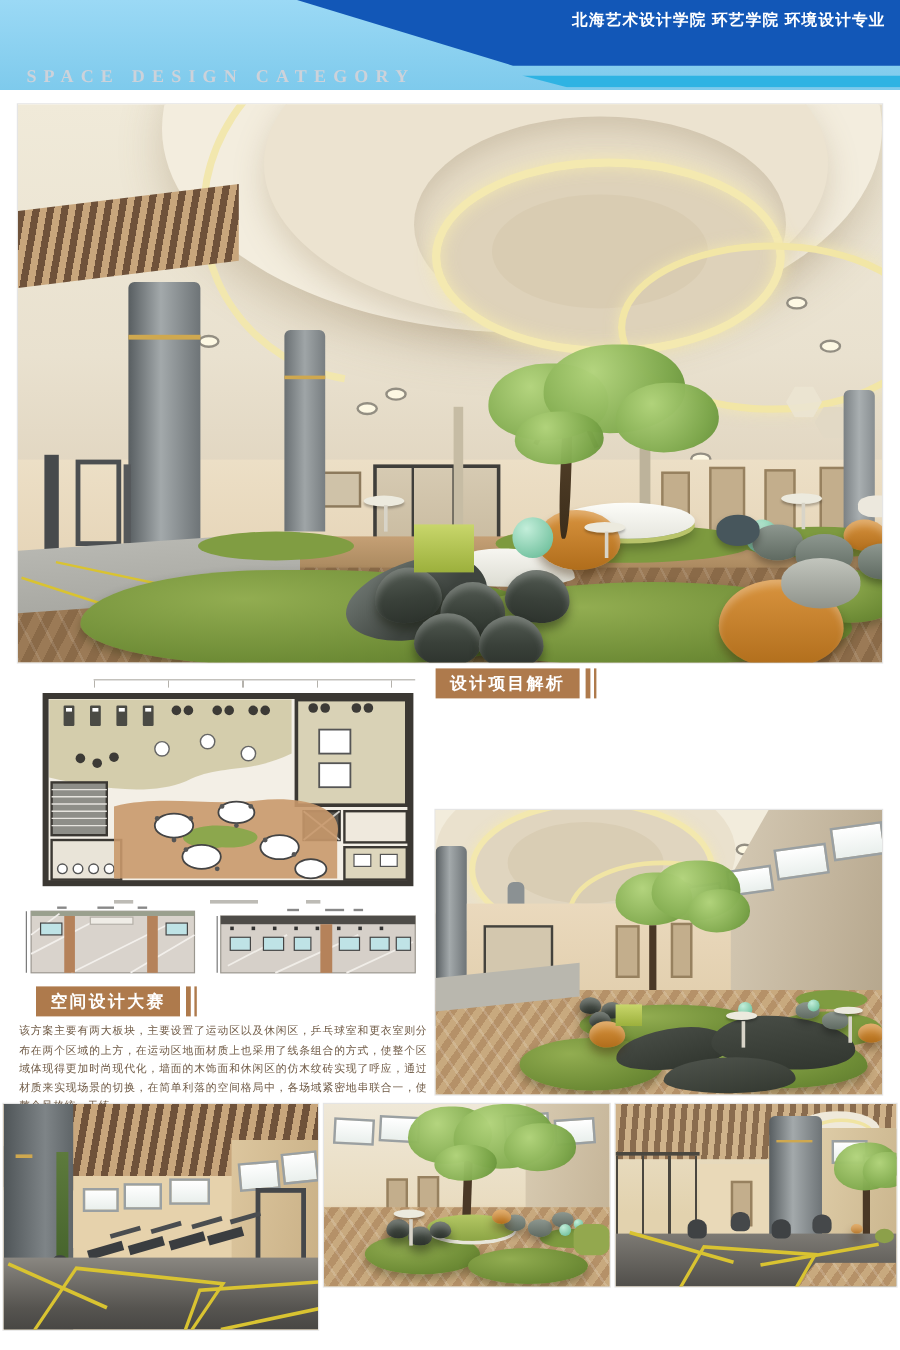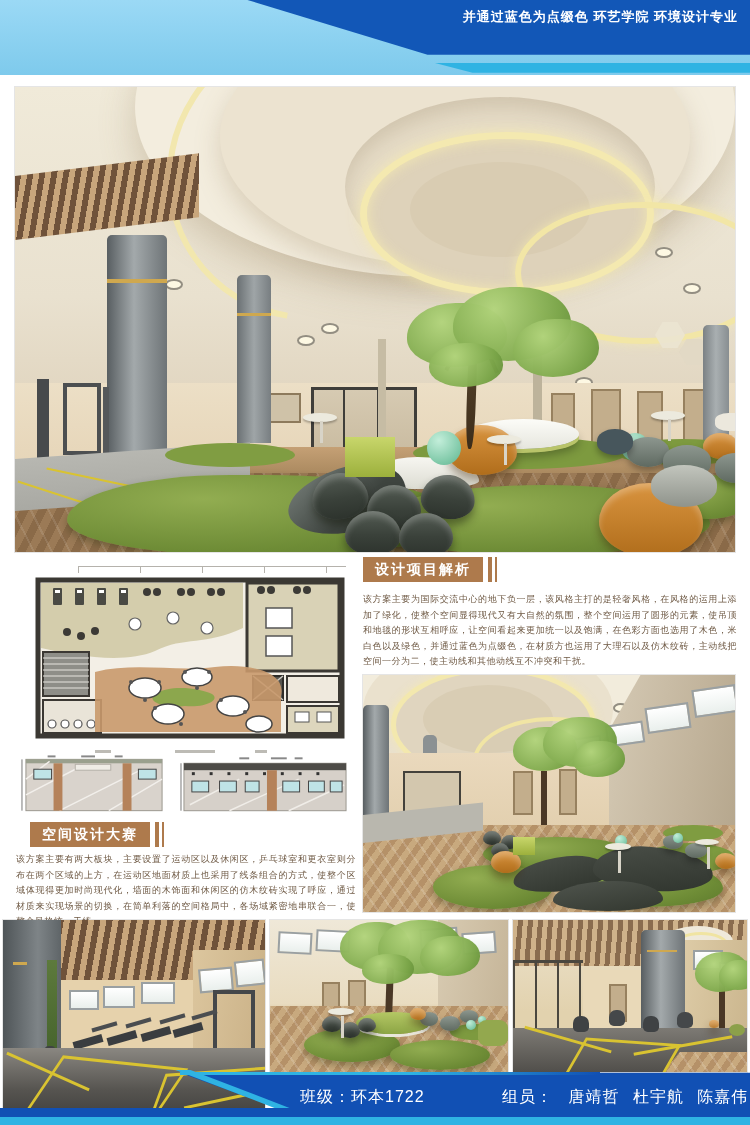--- a/index.html
+++ b/index.html
@@ -74,22 +74,23 @@
   .lbl-dash{position:absolute;height:3px;background:#9a968e;opacity:.65;}
 </style>
 </head>
 <body>
 
 <div class="page">
 
   <header class="hdr">
     <div class="hdr-dark"></div>
     <div class="hdr-cyan"></div>
+    <div class="hdr-sub">SPACE DESIGN CATEGORY</div>
     <div class="hdr-right">
-      <div class="hdr-line2">并通过蓝色为点缀色 环艺学院 环境设计专业</div>
+      <div class="hdr-line2">北海艺术设计学院 环艺学院 环境设计专业</div>
     </div>
   </header>
 
   <div class="ph" style="left:15px;top:87px;width:720px;height:465px;background:linear-gradient(180deg,#efe9dc,#e8e0cf 55%,#ddd2bf 62%);">
     <div class="abs" style="left:0;top:0;width:720px;height:300px;background:linear-gradient(180deg,#f0ead9,#e9e1cf 70%,#e2d7c2);"></div>
     <div class="abs" style="left:120px;top:-150px;width:600px;height:340px;border-radius:50%;background:#f3edde;box-shadow:0 16px 36px rgba(140,115,80,.3);"></div>
     <div class="abs" style="left:205px;top:-80px;width:470px;height:260px;border-radius:50%;background:#ece3d0;box-shadow:0 12px 26px rgba(150,125,85,.28);"></div>
     <div class="abs" style="left:150px;top:-60px;width:290px;height:280px;border-radius:50%;border:6px solid transparent;border-top-color:#f2e7ae;border-left-color:#f2e7ae;transform:rotate(-35deg);"></div>
     <div class="abs" style="left:330px;top:10px;width:310px;height:180px;border-radius:50%;background:#e6dcc7;box-shadow:inset 0 10px 20px rgba(120,100,70,.2);"></div>
     <div class="abs" style="left:345px;top:45px;width:280px;height:150px;border-radius:50%;border:7px solid #f4e9b0;background:#ded2ba;box-shadow:0 0 14px rgba(244,233,176,.9),inset 0 0 14px rgba(244,233,176,.9);"></div>
@@ -300,21 +301,20 @@
     <div class="l1"></div>
     <div class="l2"></div>
   </div>
   <p class="body-txt" style="left:16px;top:852px;width:340px;margin:0;">该方案主要有两大板块，主要设置了运动区以及休闲区，乒乓球室和更衣室则分布在两个区域的上方，在运动区地面材质上也采用了线条组合的方式，使整个区域体现得更加时尚现代化，墙面的木饰面和休闲区的仿木纹砖实现了呼应，通过材质来实现场景的切换，在简单利落的空间格局中，各场域紧密地串联合一，使整个风格统一干练。</p>
 
   <div class="sec-head" style="left:363px;top:557px;">
     <div class="box">设计项目解析</div>
     <div class="l1"></div>
     <div class="l2"></div>
   </div>
-  <p class="body-txt" style="left:363px;top:592px;width:374px;margin:0;">该方案主要为国际交流中心的地下负一层，该风格主打的是轻奢风格，在风格的运用上添加了绿化，使整个空间显得现代又有大自然的氛围，整个空间运用了圆形的元素，使吊顶和地毯的形状互相呼应，让空间看起来更加统一以及饱满，在色彩方面也选用了木色，米白色以及绿色，并通过蓝色为点缀色，在材质方也运用了大理石以及仿木纹砖，主动线把空间一分为二，使主动线和其他动线互不冲突和干扰。</p>
 
   <div class="ph" style="left:363px;top:675px;width:372px;height:237px;background:linear-gradient(180deg,#efe9da,#e7dfcc 60%,#ddd2bd);">
     <div class="abs" style="left:-40px;top:-70px;width:330px;height:190px;border-radius:50%;background:#f2ecdc;box-shadow:0 10px 22px rgba(140,115,80,.3);"></div>
     <div class="abs" style="left:0;top:-35px;width:250px;height:140px;border-radius:50%;background:#eae1cd;"></div>
     <div class="abs" style="left:28px;top:-8px;width:195px;height:105px;border-radius:50%;border:5px solid #f3e8ae;background:#e0d5bf;box-shadow:0 0 10px rgba(244,233,176,.85);"></div>
     <div class="abs" style="left:60px;top:10px;width:130px;height:68px;border-radius:50%;background:#d9cdb4;"></div>
     <div class="abs" style="left:110px;top:42px;width:150px;height:80px;border-radius:50%;border:4px solid #f1e5a4;"></div>
     <span class="spot" style="left:250px;top:28px;width:11px;height:6px;"></span>
     <span class="spot" style="left:285px;top:42px;width:11px;height:6px;"></span>
     <span class="spot" style="left:200px;top:60px;width:10px;height:5px;"></span>
@@ -435,28 +435,14 @@
     <div class="yellow-line" style="left:120px;top:124px;width:100px;height:3px;transform:rotate(-10deg);"></div>
     <div class="yellow-hex" style="left:60px;top:120px;width:90px;height:40px;transform:rotate(4deg) skewX(-26deg);"></div>
     <div class="abs" style="left:60px;top:96px;width:16px;height:16px;background:#3f4244;border-radius:45% 45% 30% 30%;"></div>
     <div class="abs" style="left:96px;top:90px;width:16px;height:16px;background:#45484a;border-radius:45% 45% 30% 30%;"></div>
     <div class="abs" style="left:130px;top:96px;width:16px;height:16px;background:#3f4244;border-radius:45% 45% 30% 30%;"></div>
     <div class="abs" style="left:164px;top:92px;width:16px;height:16px;background:#45484a;border-radius:45% 45% 30% 30%;"></div>
     <div class="abs" style="left:216px;top:104px;width:16px;height:12px;border-radius:50%;background:#8ca04a;"></div>
     <div class="po" style="left:196px;top:100px;width:10px;height:8px;"></div>
   </div>
 
-  <footer class="abs" style="left:0;top:1070px;width:750px;height:55px;">
-    <div class="ftr-dark"></div>
-    <div class="ftr-topline"></div>
-    <div class="ftr-diag"></div>
-    <div class="ftr-strip"></div>
-    <div class="ftr-txt" style="left:300px;">班级：环本1722</div>
-    <div class="ftr-txt" style="left:502px;">
-      <span>组员：</span>
-      <span style="margin-left:10px;">唐靖哲</span>
-      <span style="margin-left:8px;">杜宇航</span>
-      <span style="margin-left:8px;">陈嘉伟</span>
-      
-    </div>
-  </footer>
 
 </div>
 
 </body></html>

